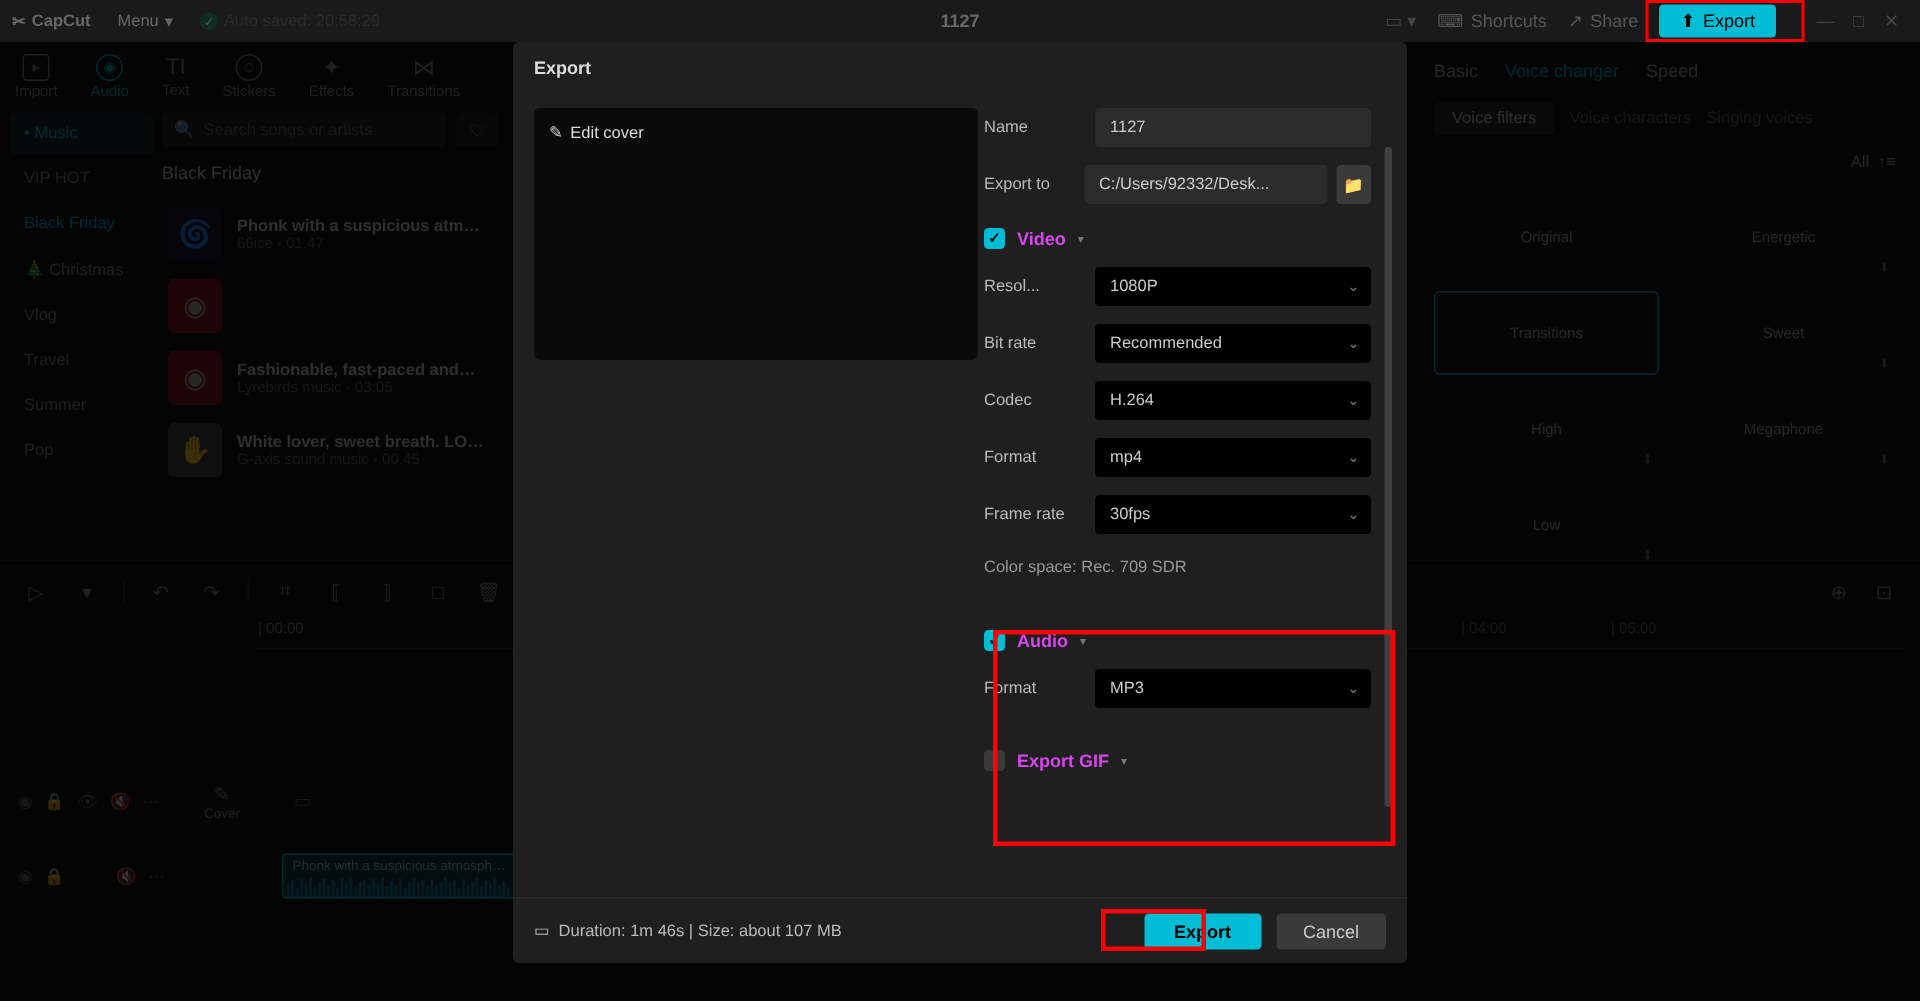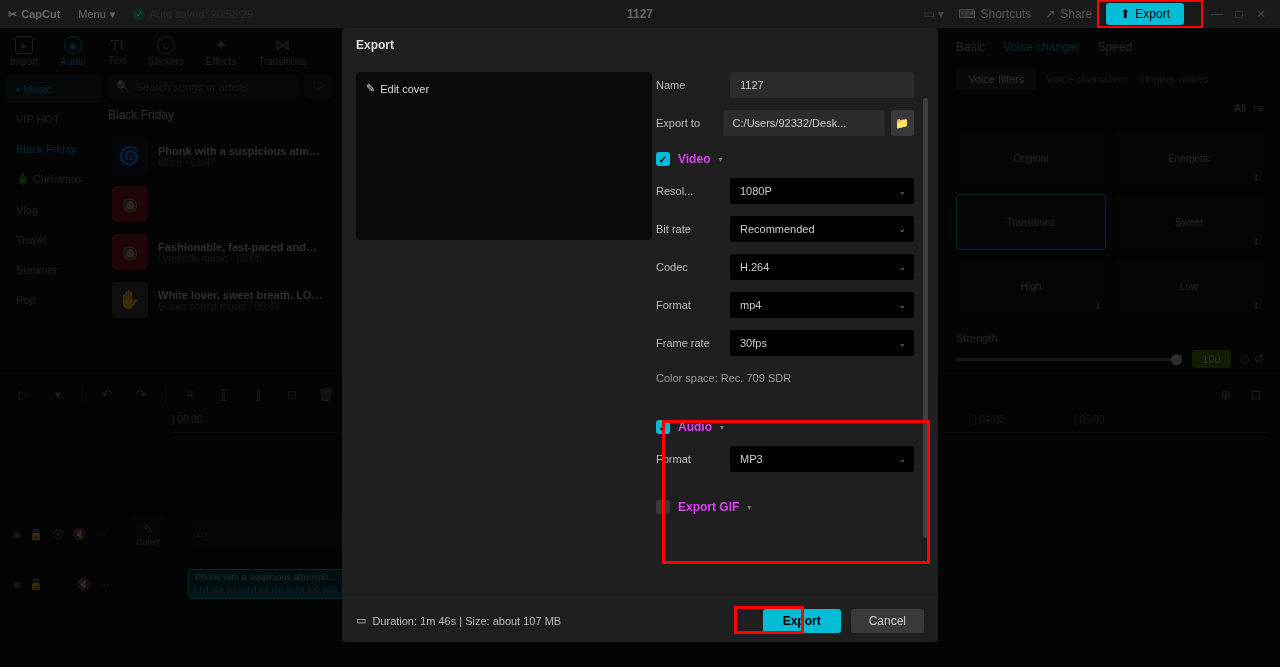--- a/index.html
+++ b/index.html
@@ -252,20 +252,24 @@
         </div>
       <div class="preset">
           <span>Sweet</span>
           <span class="dl">⬇</span>
         </div>
       <div class="preset">
           <span>High</span>
           <span class="dl">⬇</span>
         </div>
       <div class="preset">
+          <span>Megaphone</span>
+          <span class="dl">⬇</span>
+        </div>
+      <div class="preset">
           <span>Low</span>
           <span class="dl">⬇</span>
         </div>
     </div>
     <div class="strength-row">
       <div class="strength-label">Strength</div>
       <div class="slider-row">
         <div class="slider">
             <div class="slider-fill"></div>
             <div class="slider-thumb"></div>

